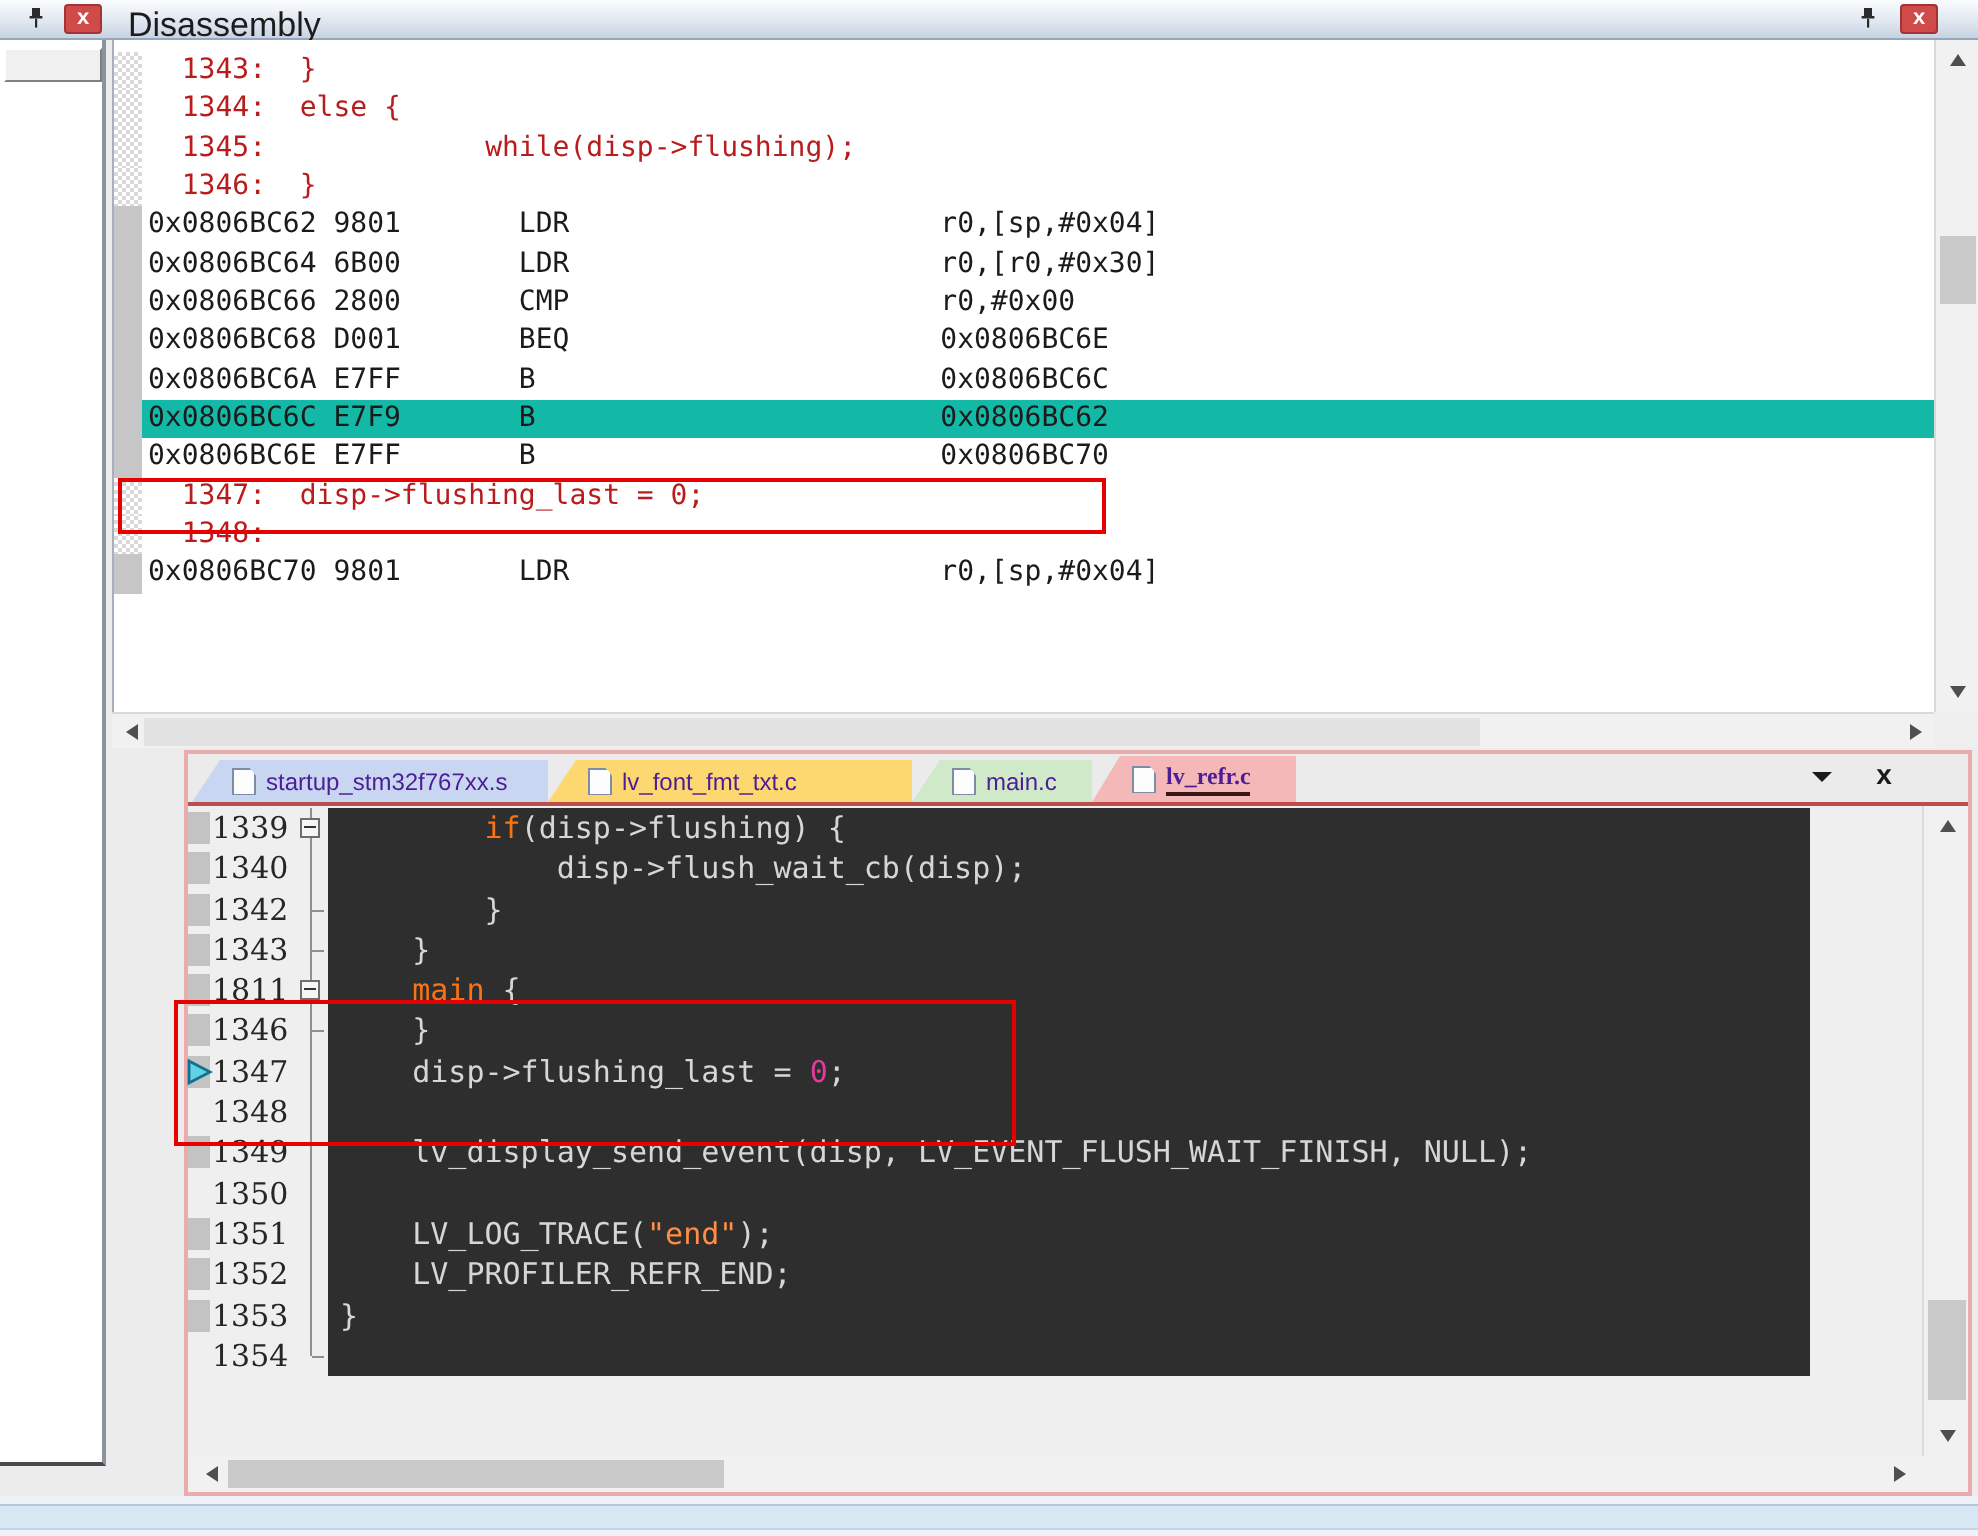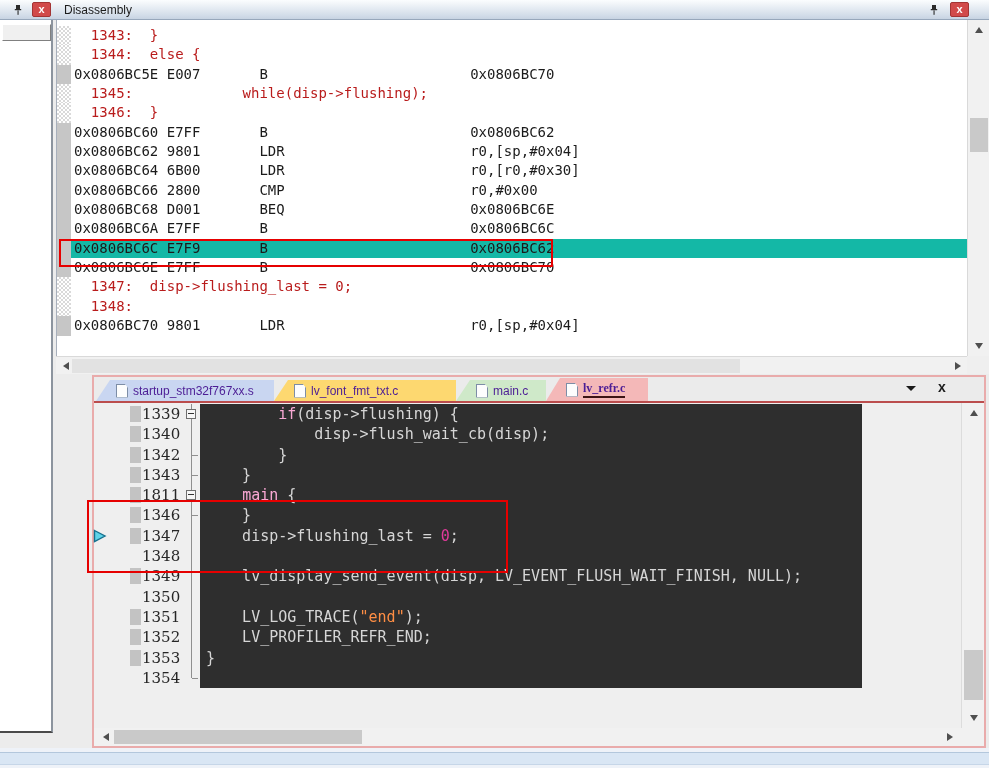--- a/index.html
+++ b/index.html
@@ -16,21 +16,21 @@
   .sbtn{position:absolute;background:#f1f1f1;display:flex;align-items:center;justify-content:center;}
   
   .left-pane{position:absolute;left:0;top:0;width:56px;height:768px;background:#ececec;}
   .lp-title{left:0;top:0;width:56px;}
   .lp-body{position:absolute;left:0;top:20px;width:53px;height:713px;background:#fff;
            border-right:2px solid #8c949e;border-bottom:2px solid #4a4a4a;box-sizing:border-box;}
   .lp-box{position:absolute;left:2px;top:4px;width:47px;height:15px;background:#f0f0f0;
           border-top:1px solid #fff;border-left:1px solid #fff;border-right:1px solid #808080;border-bottom:1px solid #808080;}
   
   .d-title{left:56px;top:0;width:933px;}
-  .d-title-text{position:absolute;left:8px;top:3px;font-size:12px;color:#1c1c1c;}
+  .d-title-text{position:absolute;left:8px;top:3px;font-size:17px;color:#1c1c1c;}
   .d-body{position:absolute;left:56px;top:20px;width:911px;height:336px;background:#fff;overflow:hidden;
           border-left:1px solid #a7afbb;box-sizing:border-box;}
   .d-lines{padding-top:6px;}
   .drow{display:flex;height:19.35px;}
   .dgut{width:14px;flex:none;}
   .dgut.hatch{background:conic-gradient(#d9d9d9 25%,#ffffff 25% 50%,#d9d9d9 50% 75%,#ffffff 75%);background-size:4px 4px;}
   .dgut.solid{background:#c6c6c6;}
   .dtext{flex:1;white-space:pre;font:14px/19.35px "DejaVu Sans Mono",monospace;padding-left:3px;}
   .dtext.asm{color:#1b1b1b;}
   .dtext.src{color:#b91c1c;}
@@ -53,37 +53,37 @@
   .tab.active{height:23px;font-weight:bold;z-index:2;font-family:Liberation Serif, serif;}
   .tab.active .tlabel{border-bottom:2px solid #3c1414;}
   .ticon{width:10px;height:12px;background:#fdfdfd;border:1px solid #7d8da6;flex:none;
          clip-path:polygon(0 0,70% 0,100% 30%,100% 100%,0 100%);}
   .tab-dd{position:absolute;right:68px;top:9px;}
   .tab-dd .tri.down{border-width:5px;border-top-color:#1a1a1a;}
   .tab-x{position:absolute;right:34px;top:2px;width:16px;height:16px;font-size:14px;font-weight:bold;color:#1a1a1a;
          text-align:center;line-height:16px;cursor:default;}
   .tab-underline{position:absolute;left:0;top:24px;width:890px;height:2px;background:#bb4d4d;}
   .editor{position:absolute;left:0;top:26px;width:890px;height:325px;background:#efefef;overflow:hidden;}
-  #erows{position:absolute;left:0;top:1px;width:732px;margin-left:36px;}
+  #erows{position:absolute;left:0;top:1px;width:811px;}
   .erow{display:flex;height:20.3px;}
   .em{width:12px;flex:none;position:relative;}
   .em .blk{position:absolute;left:0;top:2px;width:11px;height:16px;background:#c3c3c3;}
   .en{width:42px;flex:none;text-align:right;padding-right:6px;box-sizing:border-box;
       font-family:"DejaVu Serif",serif;font-size:15px;line-height:20.3px;color:#262626;}
   .ef{width:16px;flex:none;position:relative;}
   .ef .vl{position:absolute;left:7px;top:0;width:1px;height:100%;background:#8f8f8f;}
   .ef .vl.half{height:10px;}
   .ef .hl{position:absolute;left:8px;top:10px;width:6px;height:1px;background:#8f8f8f;}
   .ef .fbox{position:absolute;left:2px;top:5px;width:10px;height:10px;background:#f6f6f6;border:1px solid #6e6e6e;
             box-sizing:border-box;}
   .ef .fbox::after{content:"";position:absolute;left:1px;top:3px;width:6px;height:1px;background:#333;}
   .ec{flex:1;white-space:pre;font-family:"DejaVu Sans Mono",monospace;font-size:15px;line-height:20.3px;
       background:#2e2e2e;padding-left:6px;}
   .erow.cur .ec{background:#020302;}
-  .tp{color:#d6d6d6;} .tk{color:#f9a8d4;} .tn{color:#e13a9a;} .ts{color:#ff8e44;}
+  .tp{color:#d6d6d6;} .tk{color:#f97316;} .tn{color:#e13a9a;} .ts{color:#ff8e44;}
   .e-vscroll{position:absolute;left:867px;top:0;width:23px;height:325px;background:#f1f1f1;border-left:1px solid #dcdcdc;box-sizing:border-box;}
   .e-vthumb{position:absolute;left:2px;top:247px;width:19px;height:50px;background:#c9c9c9;}
   .e-hscroll{position:absolute;left:0;top:351px;width:890px;height:18px;background:#f1f1f1;}
   .e-hthumb{position:absolute;left:20px;top:2px;width:248px;height:14px;background:#c9c9c9;}
   
   .exec-arrow{position:absolute;left:93px;top:529px;z-index:6;}
   
   .annot{position:absolute;border:2px solid #e60000;box-sizing:border-box;z-index:9;pointer-events:none;}
   .annot.r1{left:59px;top:239px;width:494px;height:28px;}
   .annot.r2{left:87px;top:500px;width:421px;height:73px;}
@@ -126,34 +126,26 @@
     <div class="d-lines" id="dlines">
         <div class="drow">
           <div class="dgut hatch"></div>
           <div class="dtext src">  1343:  }</div>
         </div>
         <div class="drow">
           <div class="dgut hatch"></div>
           <div class="dtext src">  1344:  else {</div>
         </div>
         <div class="drow">
-          <div class="dgut solid"></div>
-          <div class="dtext asm">0x0806BC5E E007       B                        0x0806BC70</div>
-        </div>
-        <div class="drow">
           <div class="dgut hatch"></div>
           <div class="dtext src">  1345:             while(disp-&gt;flushing);</div>
         </div>
         <div class="drow">
           <div class="dgut hatch"></div>
           <div class="dtext src">  1346:  }</div>
-        </div>
-        <div class="drow">
-          <div class="dgut solid"></div>
-          <div class="dtext asm">0x0806BC60 E7FF       B                        0x0806BC62</div>
         </div>
         <div class="drow">
           <div class="dgut solid"></div>
           <div class="dtext asm">0x0806BC62 9801       LDR                      r0,[sp,#0x04]</div>
         </div>
         <div class="drow">
           <div class="dgut solid"></div>
           <div class="dtext asm">0x0806BC64 6B00       LDR                      r0,[r0,#0x30]</div>
         </div>
         <div class="drow">

